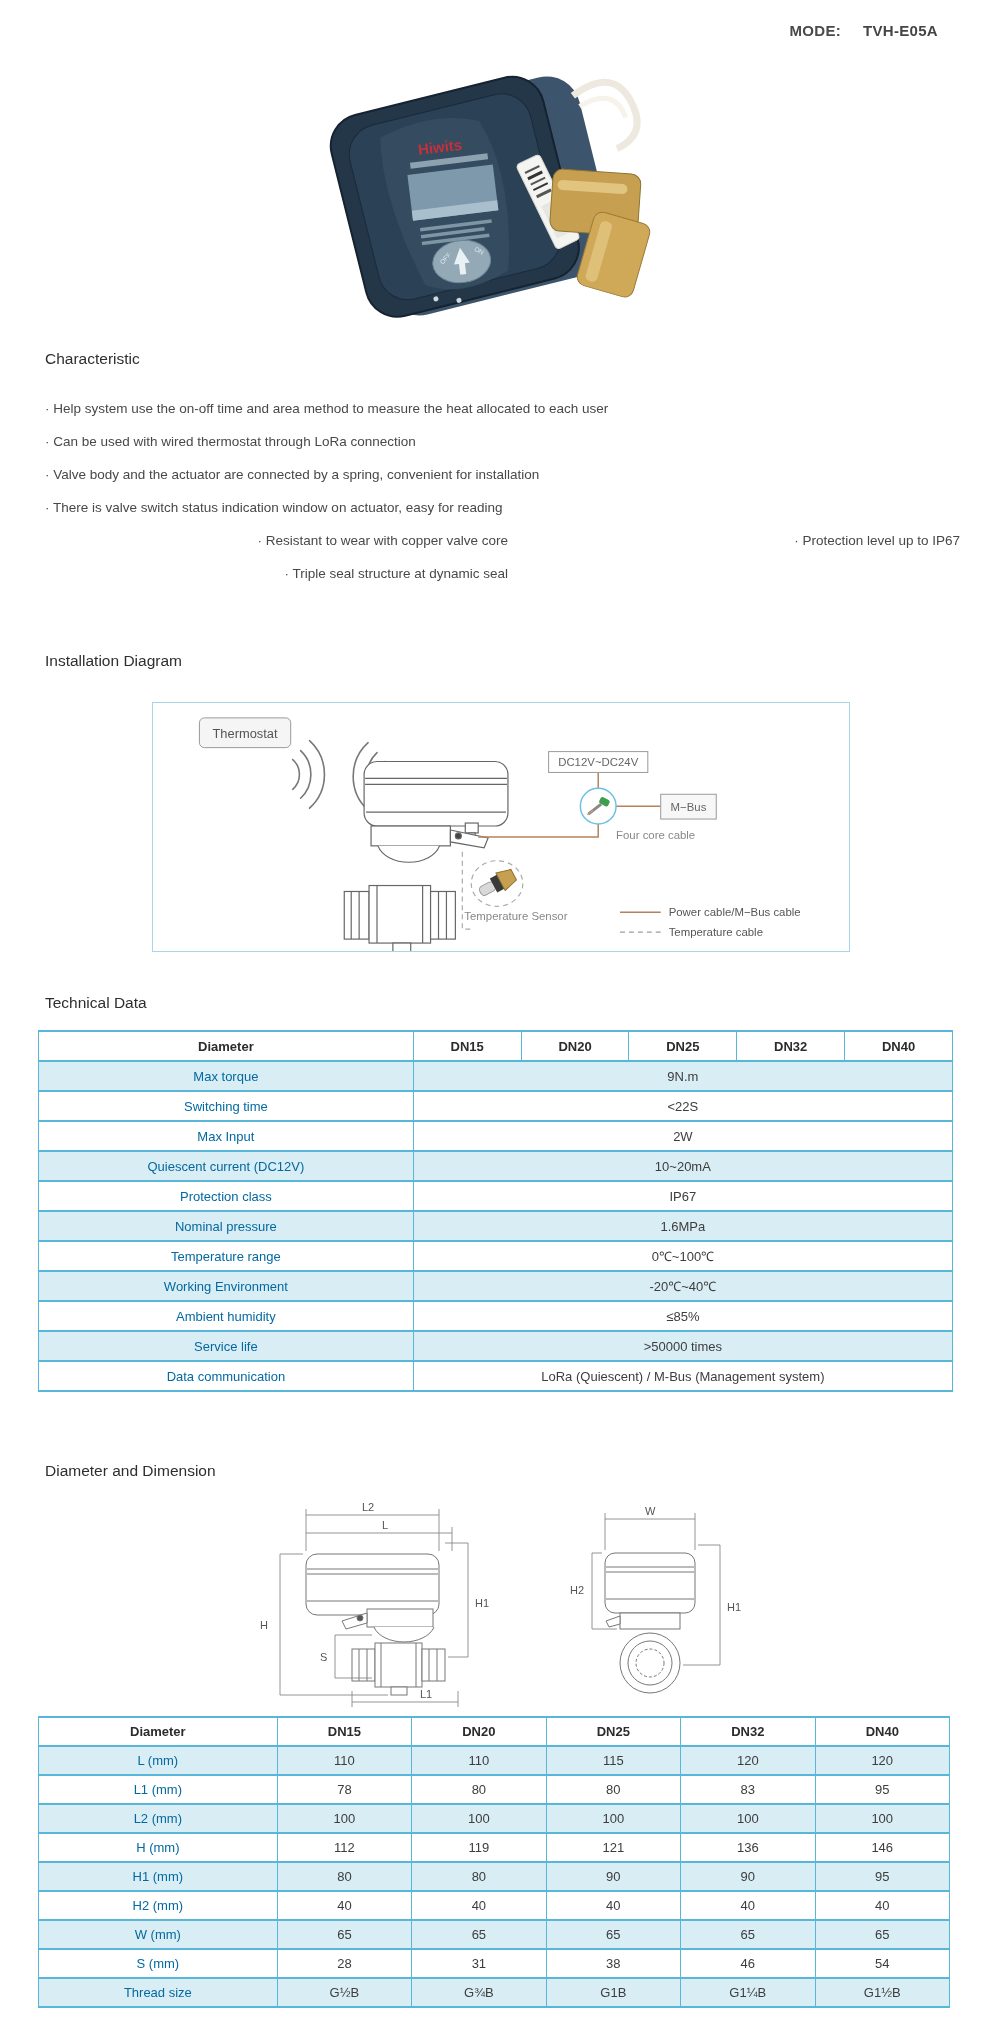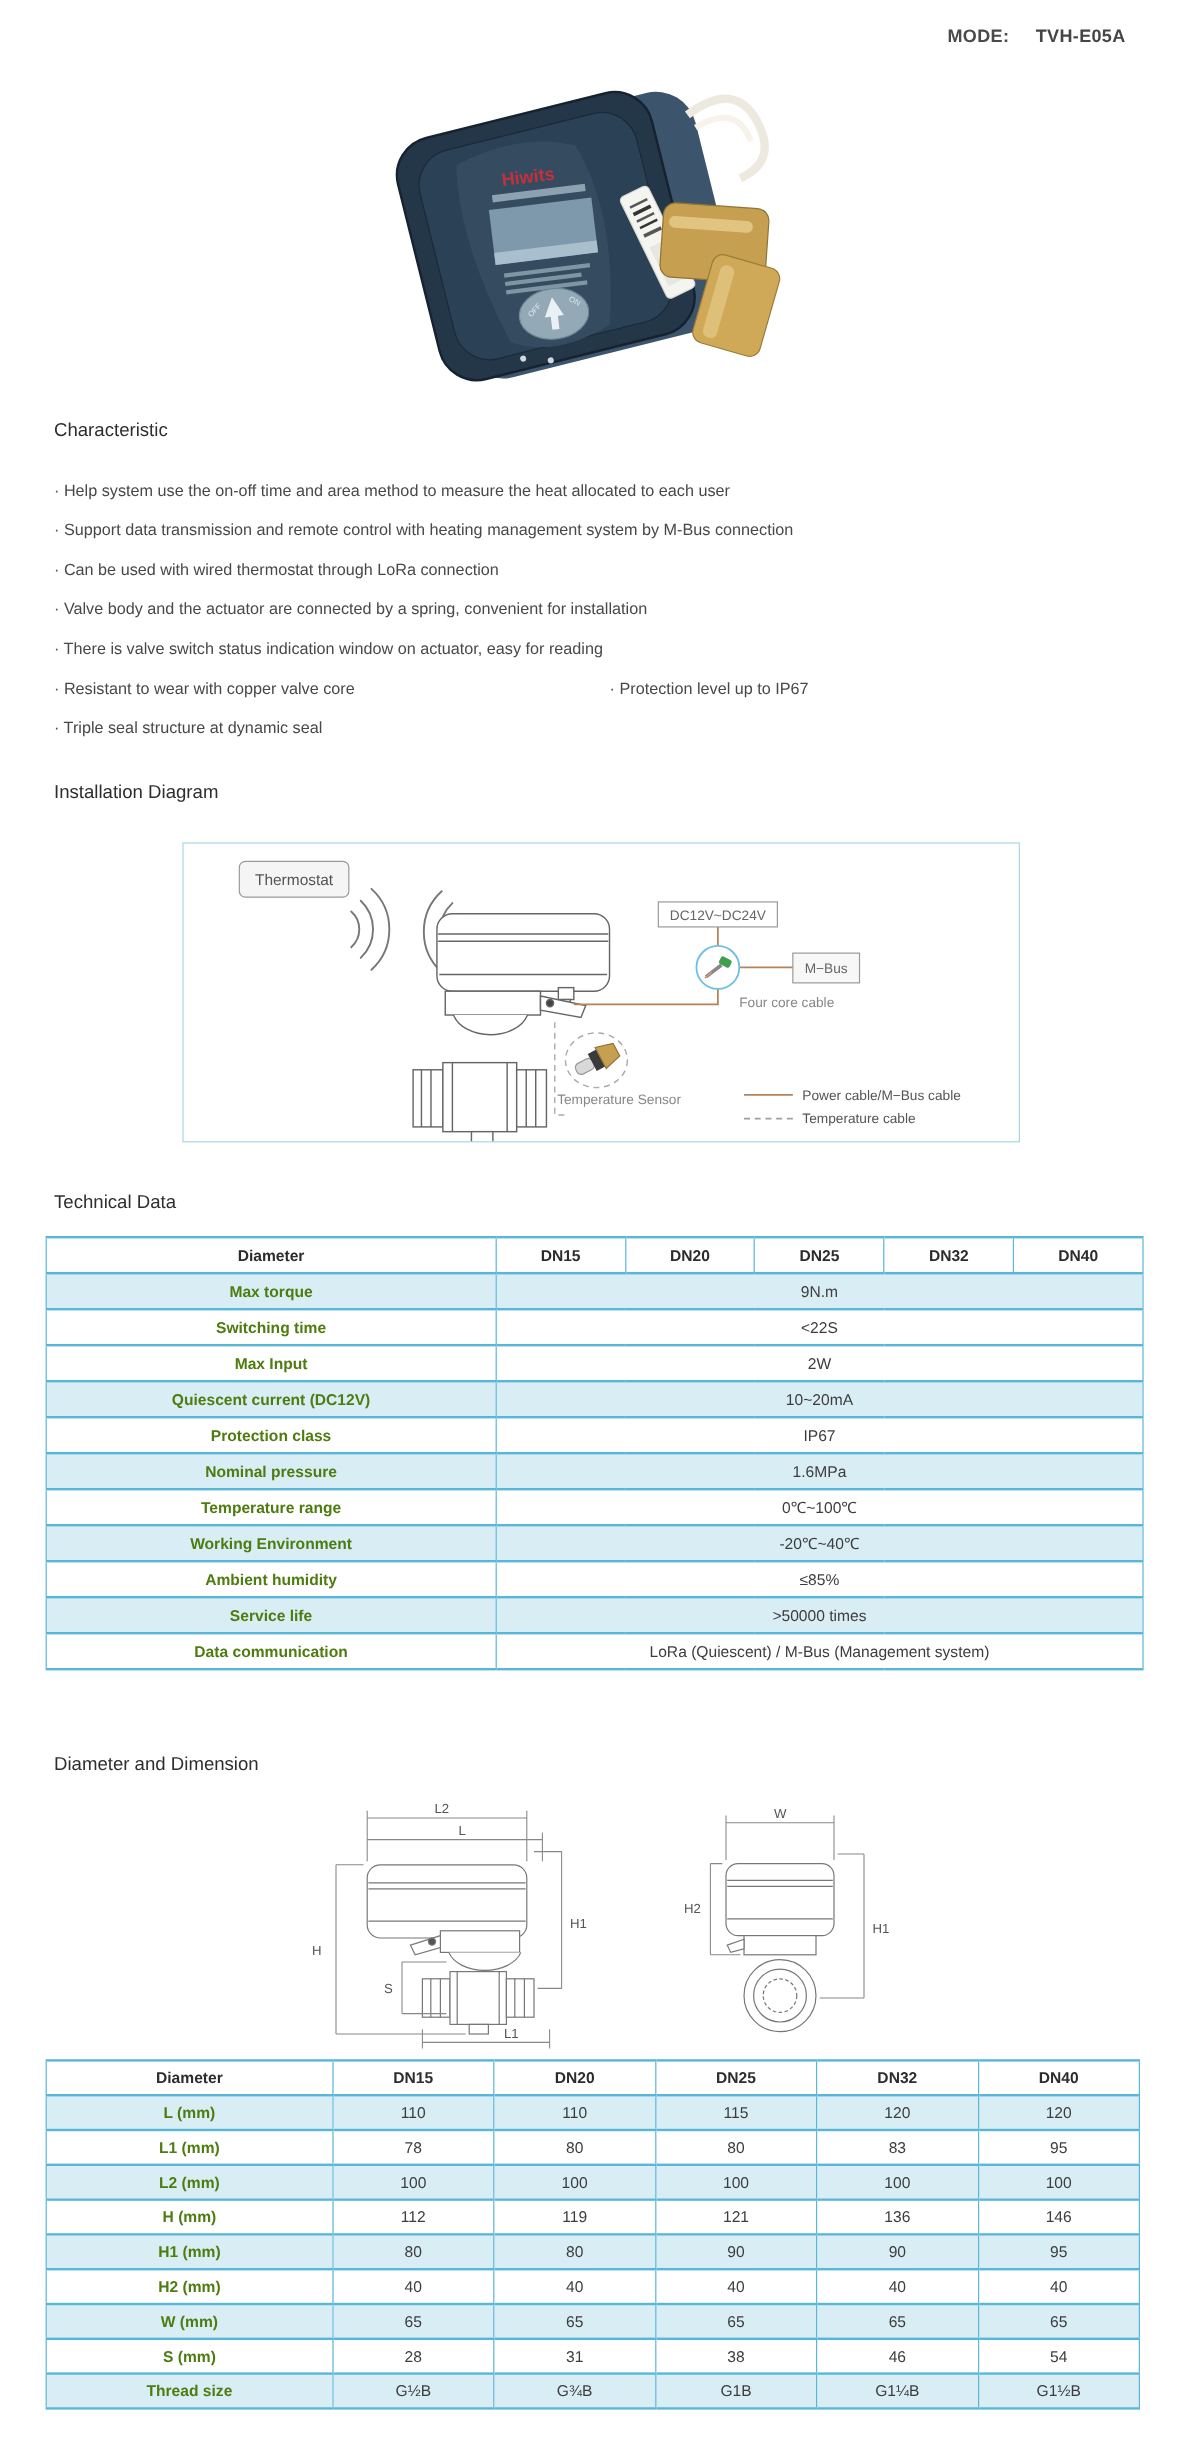--- a/index.html
+++ b/index.html
@@ -10,39 +10,39 @@
         color:#4a4a4a;letter-spacing:.3px;}
   .mode .model{margin-left:22px;color:#454545;}
 
   .h2{position:absolute;font-size:15.5px;font-weight:normal;color:#2e2e2e;}
 
   #photo{position:absolute;left:295px;top:48px;width:380px;height:295px;}
 
   #char-list{position:absolute;left:45px;top:392px;width:915px;}
   .bullet-row{height:33px;line-height:33px;font-size:13.5px;color:#484848;
               white-space:nowrap;}
-  .bullet-row.pair{display:flex;}
+  .bullet-row.pair{display:flex;text-align:right;}
   .pair-left{width:463px;}
   .pair-right{flex:1;}
 
   #diagram{position:absolute;left:152px;top:702px;width:698px;height:250px;
            border:1px solid #a9d6e6;border-radius:0;box-sizing:border-box;}
   #diagram svg{display:block;width:100%;height:100%;}
 
   .dtable{position:absolute;border-collapse:collapse;table-layout:fixed;
           border:1px solid #58b7d8;}
   .dtable td{border:1px solid #58b7d8;border-top-width:2px;border-bottom-width:2px;
              font-size:13px;color:#3d3d3d;text-align:center;padding:0 4px;
              overflow:hidden;white-space:nowrap;}
   #tech-table{left:38px;top:1030px;width:915px;}
   #tech-table td{height:28px;}
   #dim-table{left:38px;top:1716px;width:912px;}
   #dim-table td{height:27px;}
   .dtable tr.head td{font-weight:bold;color:#2c2c2c;}
-  .dtable td.rowhead{font-weight:bold;color:#4d7c0f;}
+  .dtable td.rowhead{font-weight:normal;color:#0369a1;}
   .dtable tr.stripe td{background:#d9edf5;}
 
   #drawings{position:absolute;left:150px;top:1495px;width:680px;height:218px;}
   svg text{font-family:"Liberation Sans",sans-serif;}
 </style>
 </head>
 <body>
 
 <div class="page">
 
@@ -91,21 +91,20 @@
         <rect x="262" y="160" width="70" height="10" rx="5" fill="#e9d08f" opacity="0.75" transform="rotate(18 296 165)"></rect>
         <rect x="272" y="198" width="58" height="76" rx="9" fill="#cfa958" stroke="#9a7c36" transform="rotate(30 301 236)"></rect>
         <rect x="280" y="206" width="12" height="62" rx="5" fill="#e9d08f" opacity="0.6" transform="rotate(30 301 236)"></rect>
       </g>
     </g>
   </svg>
 
   <div class="h2" style="left:45px;top:350px;">Characteristic</div>
   <div id="char-list">
       <div class="bullet-row">· Help system use the on-off time and area method to measure the heat allocated to each user</div>
-      <div class="bullet-row">· Support data transmission and remote control with heating management system by M-Bus connection</div>
       <div class="bullet-row">· Can be used with wired thermostat through LoRa connection</div>
       <div class="bullet-row">· Valve body and the actuator are connected by a spring, convenient for installation</div>
       <div class="bullet-row">· There is valve switch status indication window on actuator, easy for reading</div>
       <div class="bullet-row pair">
         <div class="pair-left">· Resistant to wear with copper valve core</div>
         <div class="pair-right">· Protection level up to IP67</div>
       </div>
       <div class="bullet-row pair">
         <div class="pair-left">· Triple seal structure at dynamic seal</div>
       </div>

